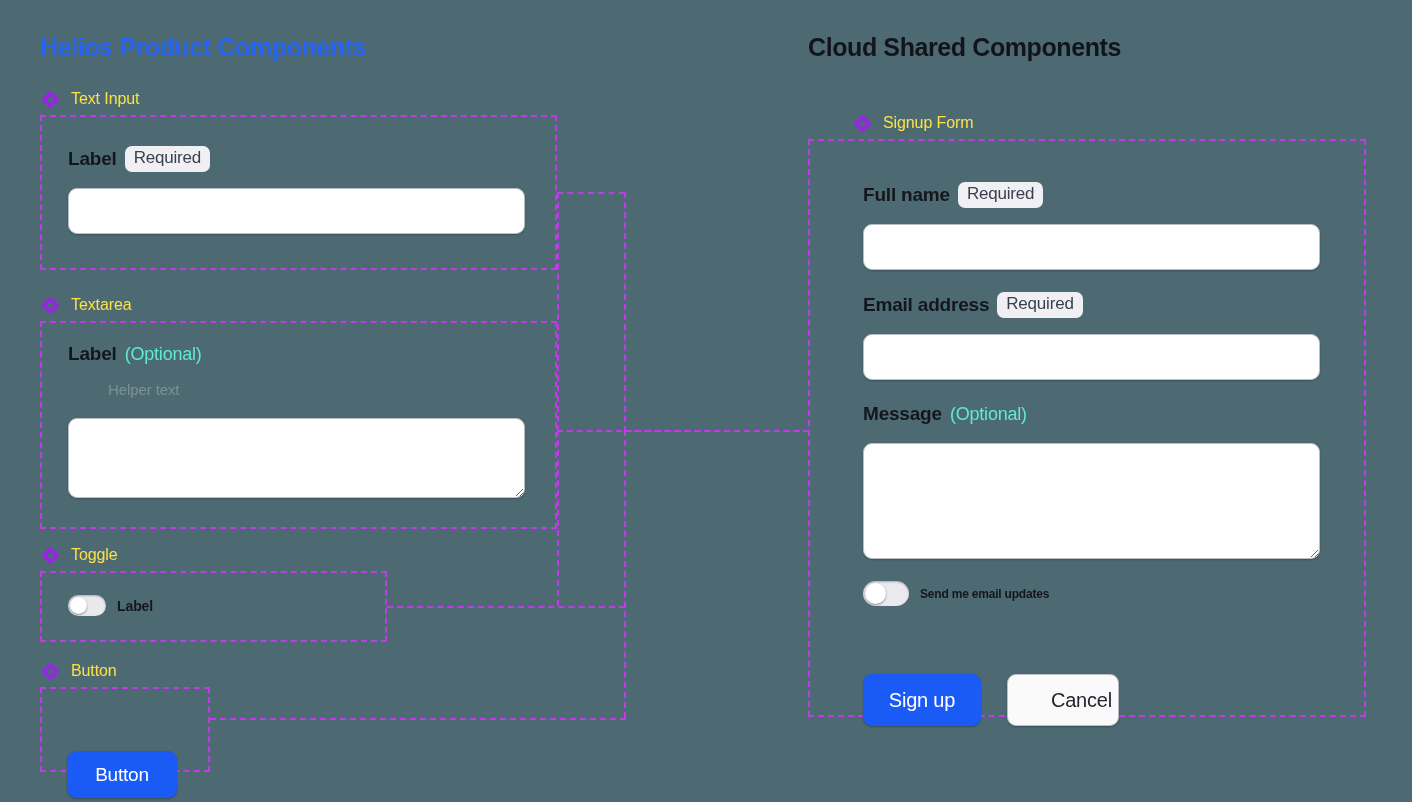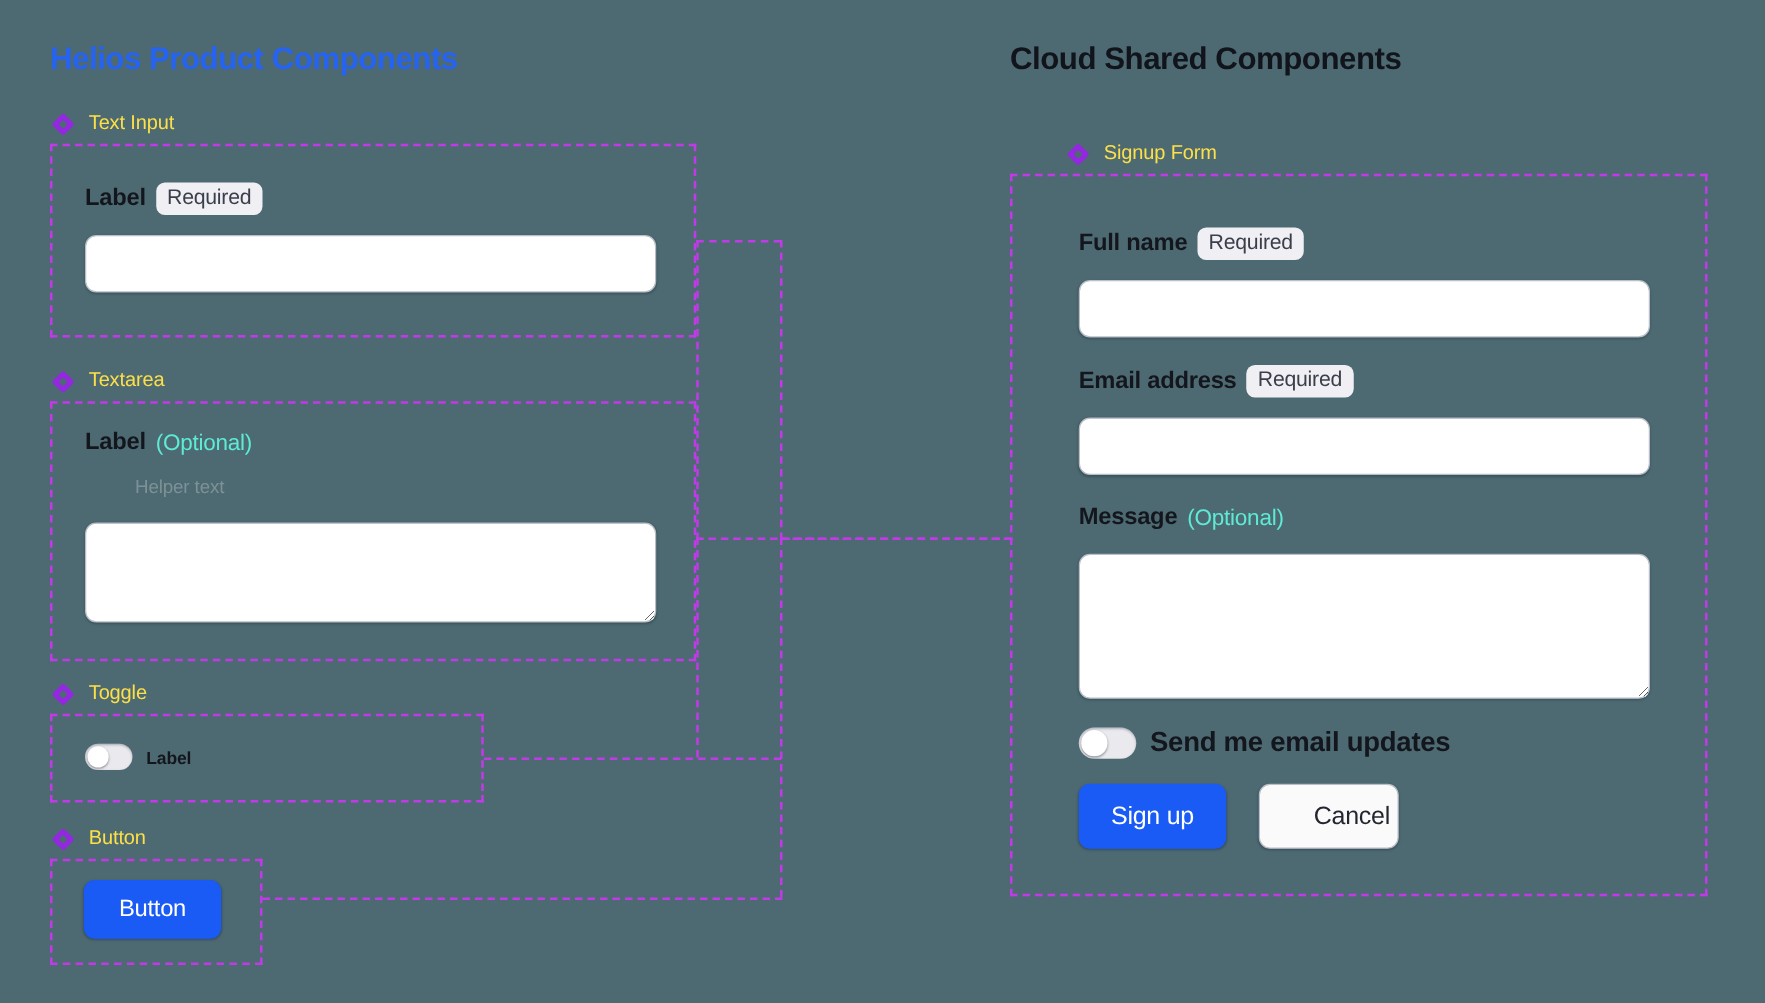--- a/index.html
+++ b/index.html
@@ -167,33 +167,34 @@
     width: 21px;
     height: 21px;
   }
   .toggle-text {
     font-size: 14px;
     font-weight: bold;
     color: #14161d;
     letter-spacing: -0.1px;
   }
   .toggle-text.lg {
-    font-size: 22px;
+    font-size: 12px;
     letter-spacing: -0.2px;
   }
 
   
   .btn {
     font-family: "Liberation Sans", sans-serif;
     border-radius: 9px;
     border: 1px solid transparent;
     cursor: pointer;
     letter-spacing: -0.2px;
     box-sizing: border-box;
     box-shadow: 0 1px 2px rgba(10,20,30,0.32);
+    margin-top: 47px;
   }
   .btn-primary {
     background: #1a5bf5;
     color: #ffffff;
     border-color: #1a5bf5;
   }
   .btn-secondary {
     background: #fafafb;
     color: #22262f;
     border: 1px solid #b9bec7;

